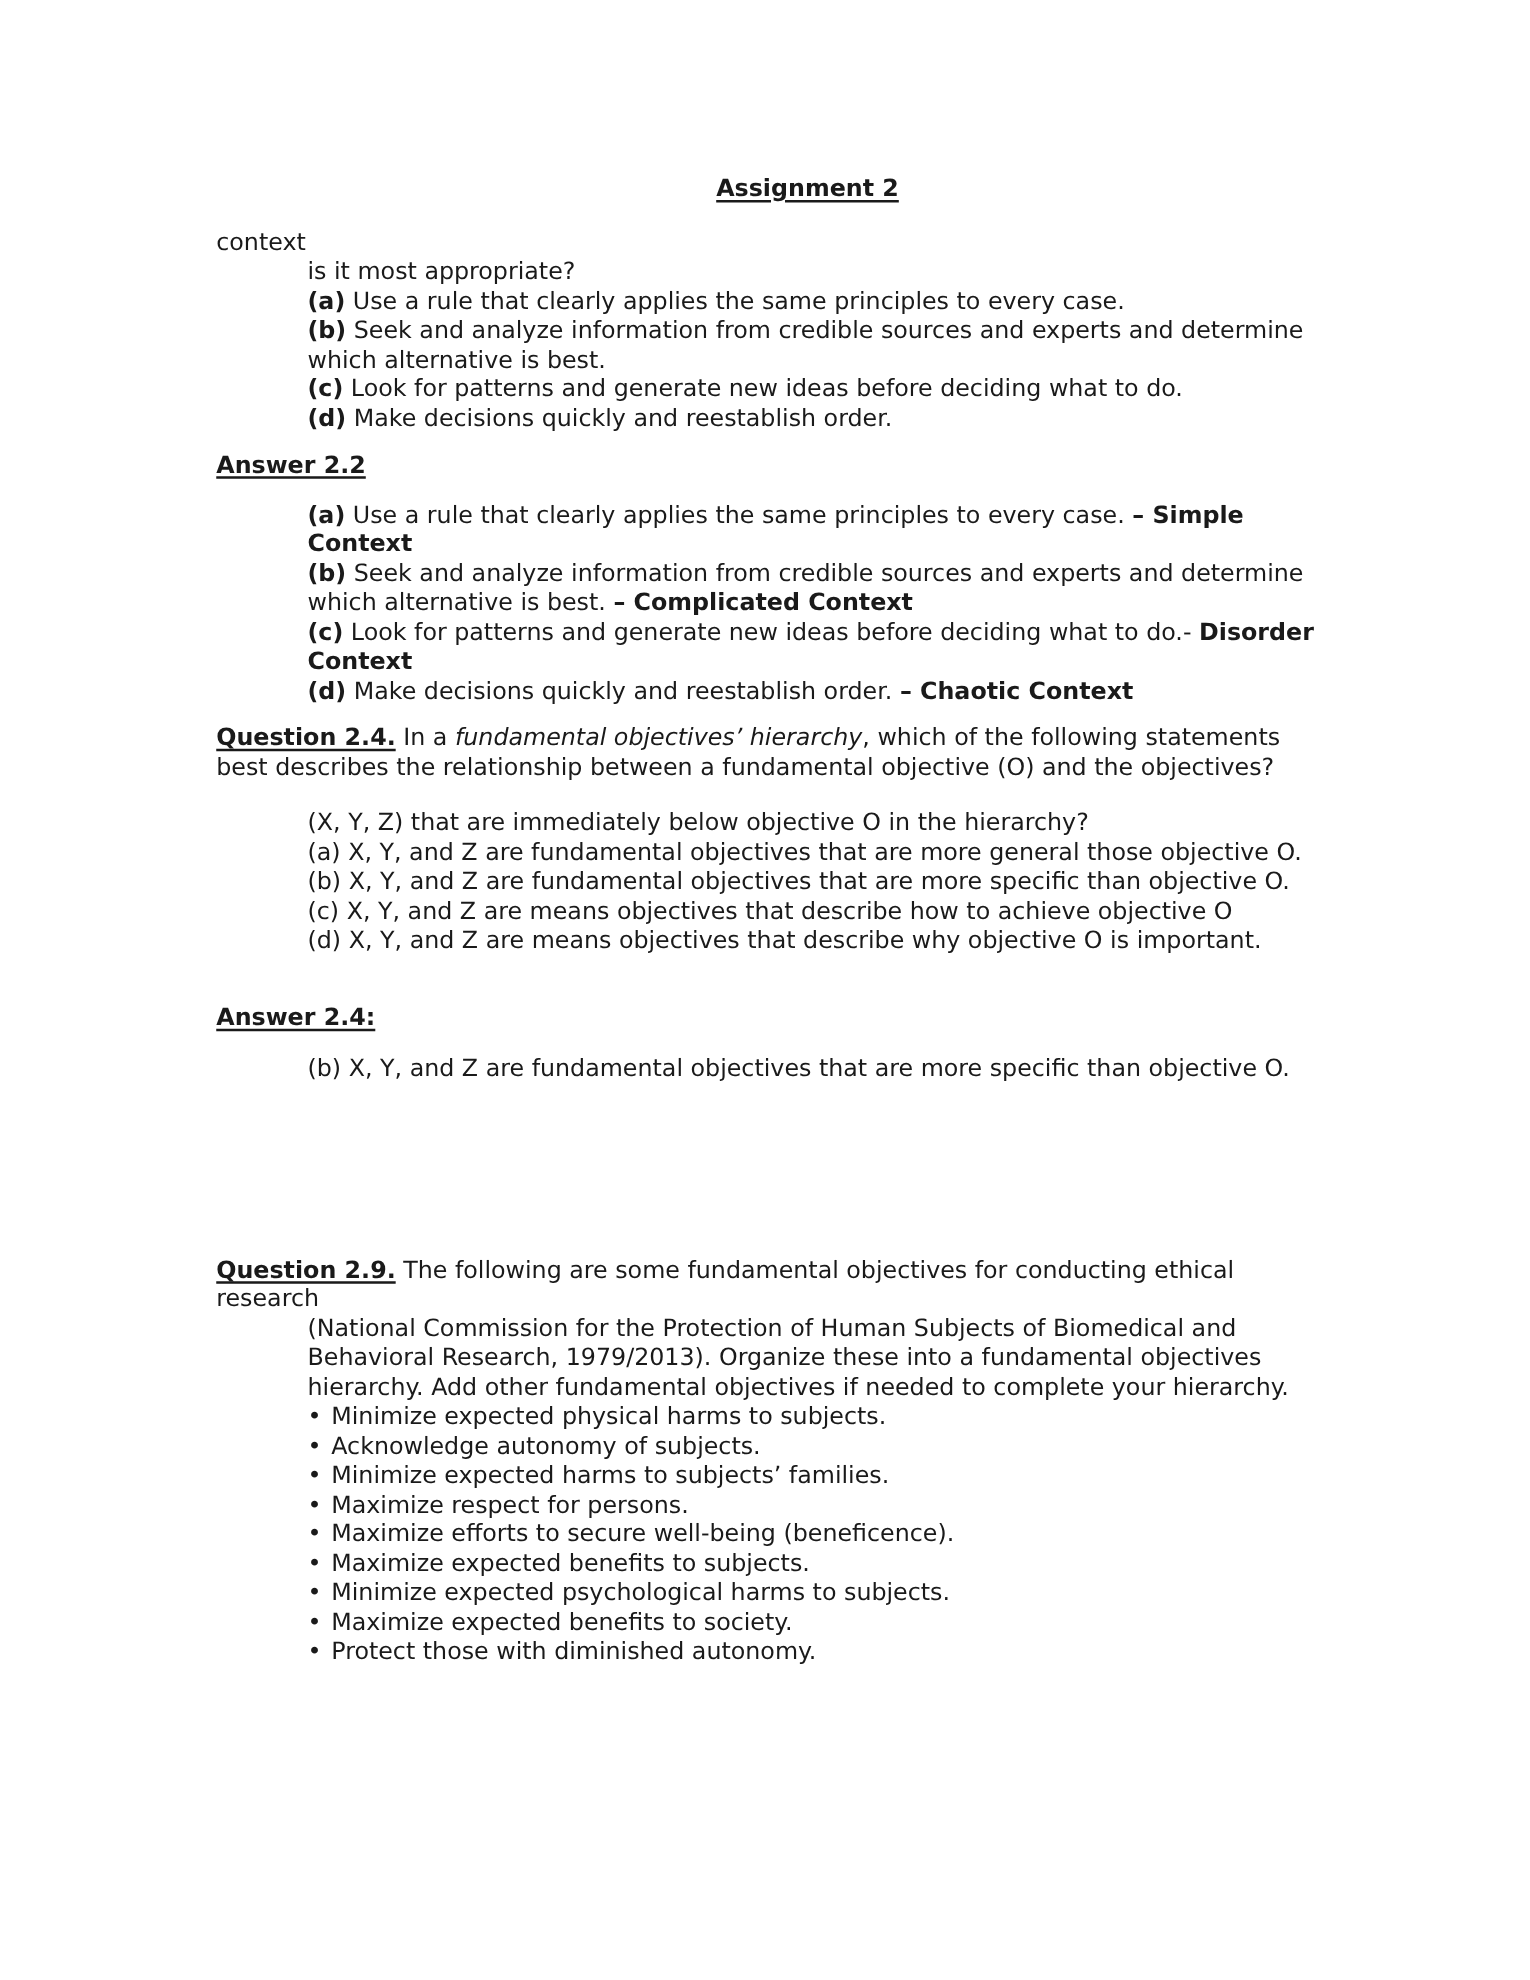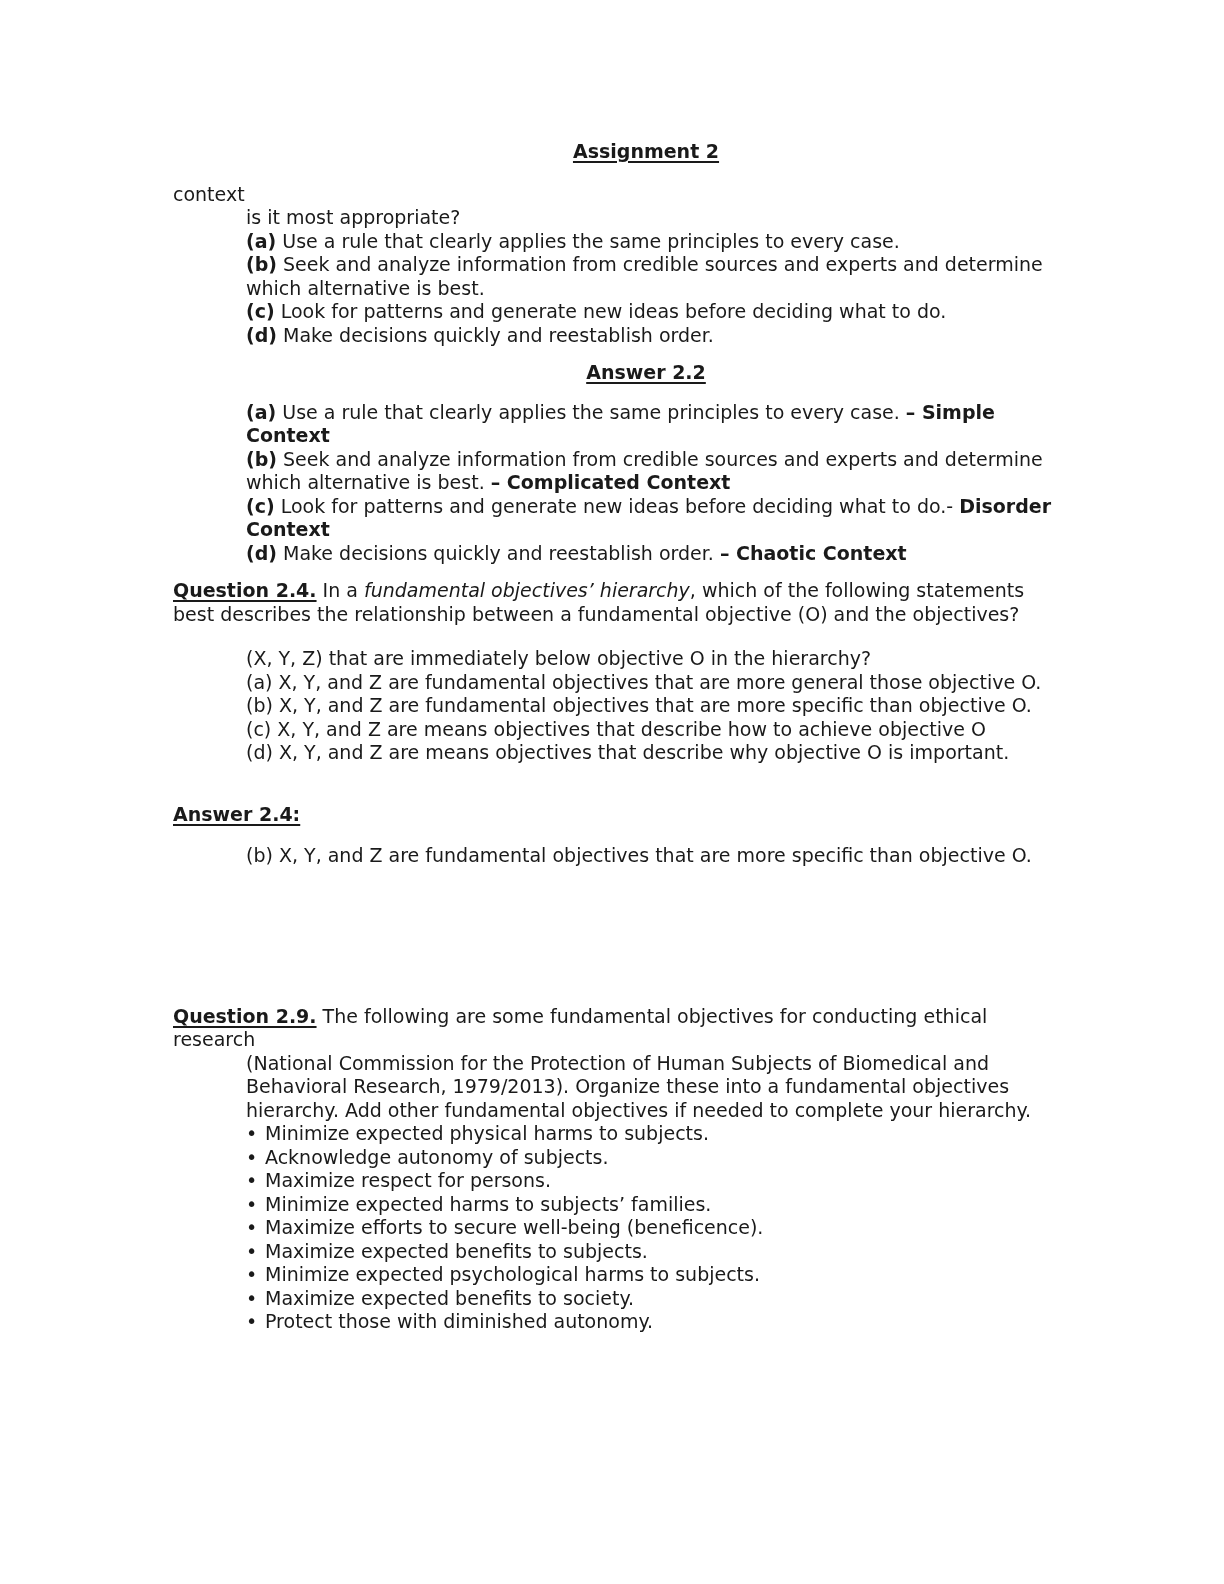--- a/index.html
+++ b/index.html
@@ -24,21 +24,21 @@
     margin-left: 20px;
   }
   .center { text-align: center; }
   .b { font-weight: bold; }
   .i { font-style: italic; }
   .u { text-decoration: underline; text-decoration-thickness: 2px; text-underline-offset: 3px; }
   .indent { padding-left: 73px; }
   .line { white-space: nowrap; }
   .bullet { display: inline-block; width: 19px; }
   #doc-title   { margin-bottom: 19px; }
-  #a22-head    { margin-top: 14px; margin-bottom: 16px; text-align: center; }
+  #a22-head    { margin-top: 14px; margin-bottom: 16px; }
   #q24-para    { margin-top: 14px; }
   #q24-options { margin-top: 21px; }
   #a24-head    { margin-top: 38px; margin-bottom: 18px; }
   #q29-para    { margin-top: 137px; }
 </style>
 </head>
 <body style="background: rgb(255, 255, 255);">
 
 <div class="page">
   <div class="content" style="color: rgb(26, 26, 26);">
@@ -102,22 +102,22 @@
 
     <div class="indent" id="q29-details">
         <div class="line"><span class="run">(National Commission for the Protection of Human Subjects of Biomedical and</span></div>
         <div class="line"><span class="run">Behavioral Research, 1979/2013). Organize these into a fundamental objectives</span></div>
         <div class="line"><span class="run">hierarchy. Add other fundamental objectives if needed to complete your hierarchy.</span></div>
       </div>
 
     <div class="indent" id="q29-bullets">
         <div class="line"><span class="run bullet">•</span><span class="run">Minimize expected physical harms to subjects.</span></div>
         <div class="line"><span class="run bullet">•</span><span class="run">Acknowledge autonomy of subjects.</span></div>
+        <div class="line"><span class="run bullet">•</span><span class="run">Minimize expected harms to subjects’ families.</span></div>
         <div class="line"><span class="run bullet">•</span><span class="run">Maximize respect for persons.</span></div>
-        <div class="line"><span class="run bullet">•</span><span class="run">Minimize expected harms to subjects’ families.</span></div>
         <div class="line"><span class="run bullet">•</span><span class="run">Maximize efforts to secure well-being (beneficence).</span></div>
         <div class="line"><span class="run bullet">•</span><span class="run">Maximize expected benefits to subjects.</span></div>
         <div class="line"><span class="run bullet">•</span><span class="run">Minimize expected psychological harms to subjects.</span></div>
         <div class="line"><span class="run bullet">•</span><span class="run">Maximize expected benefits to society.</span></div>
         <div class="line"><span class="run bullet">•</span><span class="run">Protect those with diminished autonomy.</span></div>
       </div>
 
   </div>
 </div>
 

